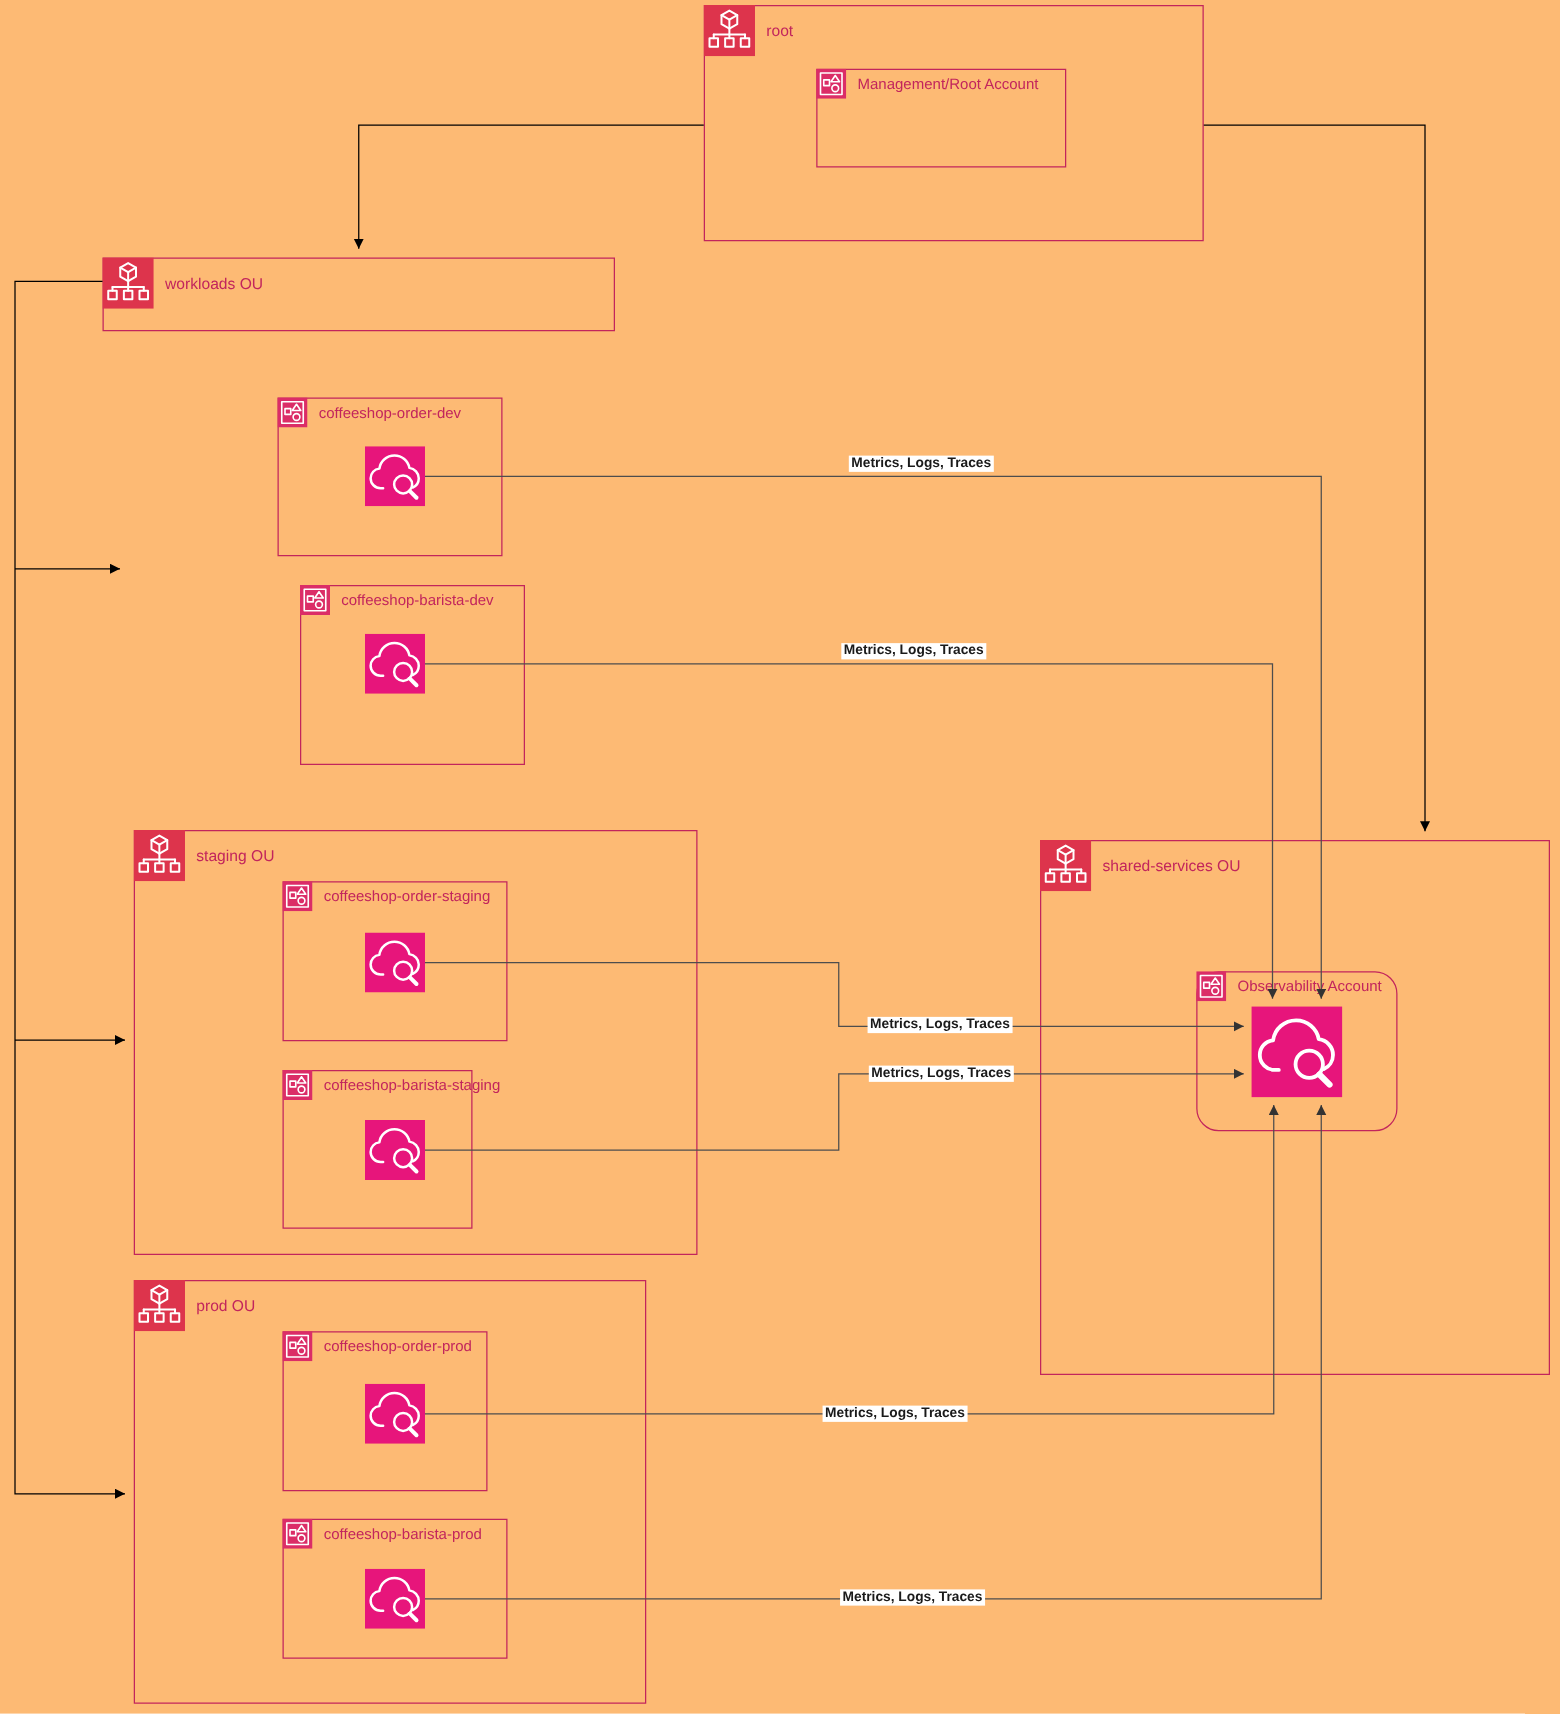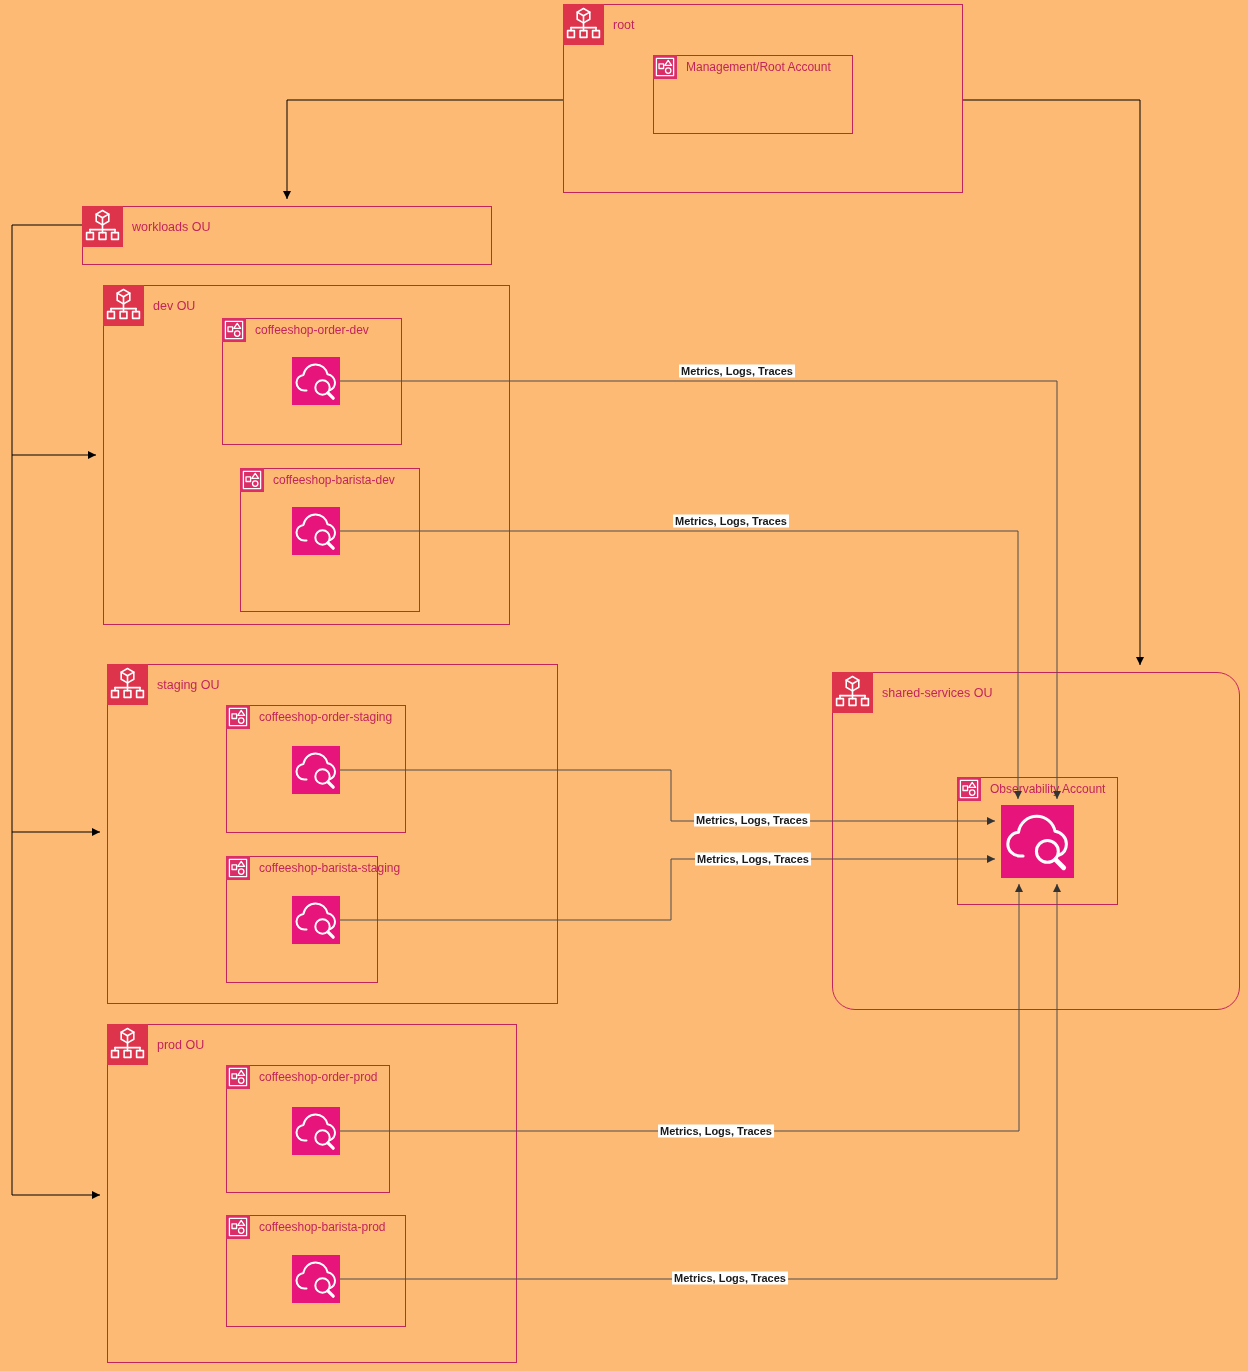--- a/index.html
+++ b/index.html
@@ -81,26 +81,20 @@
     <div class="ou-label">workloads OU</div>
   </div>
 
   <div class="box" style="left:653px;top:55px;width:200px;height:79px;">
     <svg class="acct-icon">
         <use href="#sym-acct"></use>
       </svg>
     <div class="acct-label">Management/Root Account</div>
   </div>
 
-  <div class="box" style="left:103px;top:285px;width:407px;height:340px;">
-    <svg class="ou-icon">
-        <use href="#sym-ou"></use>
-      </svg>
-    <div class="ou-label">dev OU</div>
-  </div>
   <div class="box" style="left:222px;top:318px;width:180px;height:127px;padding-left:30px;">
     <svg class="acct-icon">
         <use href="#sym-acct"></use>
       </svg>
     <div class="acct-label">coffeeshop-order-dev</div>
   </div>
   <svg class="cw" style="left:292px;top:357px;width:48px;height:48px;">
       <use href="#sym-cw"></use>
     </svg>
   <div class="box" style="left:240px;top:468px;width:180px;height:144px;">
@@ -156,27 +150,27 @@
   <div class="box" style="left:226px;top:1215px;width:180px;height:112px;">
     <svg class="acct-icon">
         <use href="#sym-acct"></use>
       </svg>
     <div class="acct-label">coffeeshop-barista-prod</div>
   </div>
   <svg class="cw" style="left:292px;top:1255px;width:48px;height:48px;">
       <use href="#sym-cw"></use>
     </svg>
 
-  <div class="box" style="left:832px;top:672px;width:408px;height:338px;border-radius:23px;">
+  <div class="box" style="left:832px;top:672px;width:408px;height:428px;">
     <svg class="ou-icon">
         <use href="#sym-ou"></use>
       </svg>
     <div class="ou-label">shared-services OU</div>
   </div>
-  <div class="box" style="left:957px;top:777px;width:161px;height:128px;">
+  <div class="box" style="left:957px;top:777px;width:161px;height:128px;border-radius:18px;">
     <svg class="acct-icon">
         <use href="#sym-acct"></use>
       </svg>
     <div class="acct-label">Observability Account</div>
   </div>
   <svg class="cw" style="left:1001px;top:805px;width:73px;height:73px;">
       <use href="#sym-cw"></use>
     </svg>
 
   <svg id="connector-layer" width="1248" height="1371" viewBox="0 0 1248 1371">

